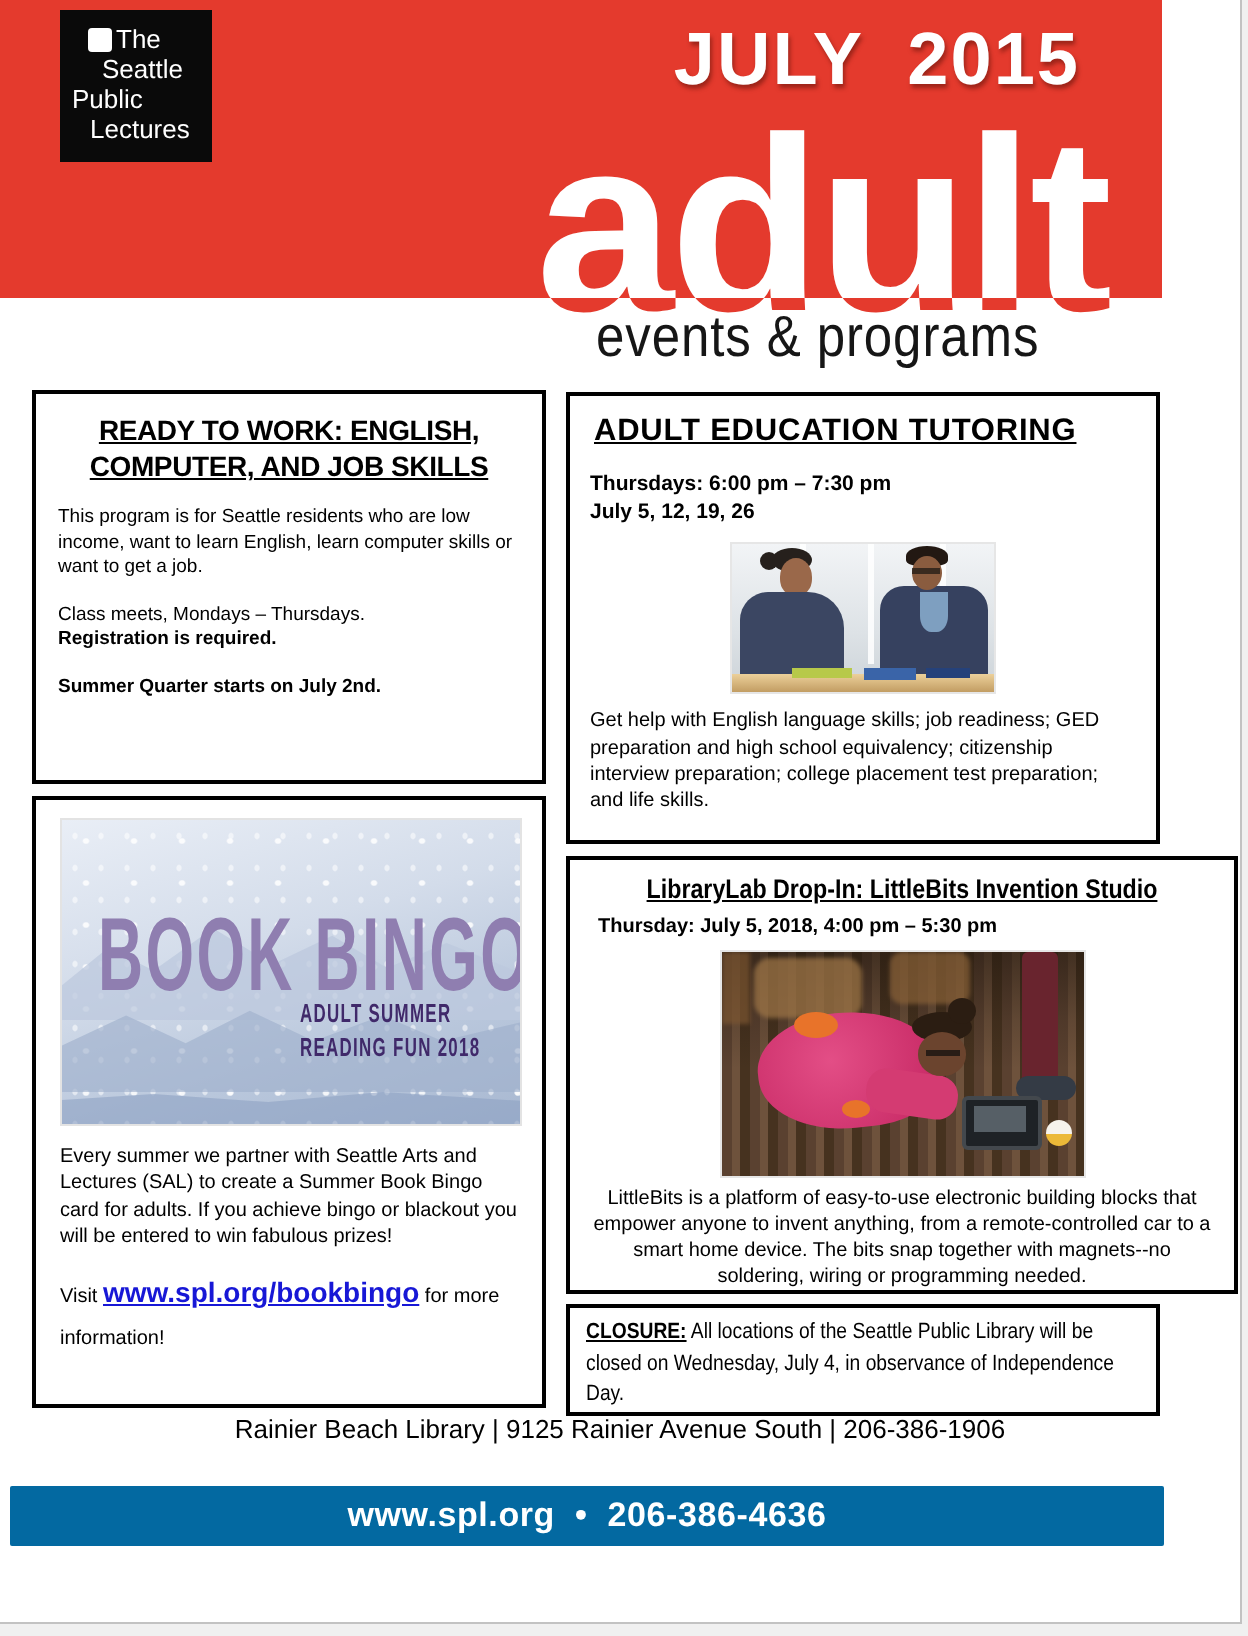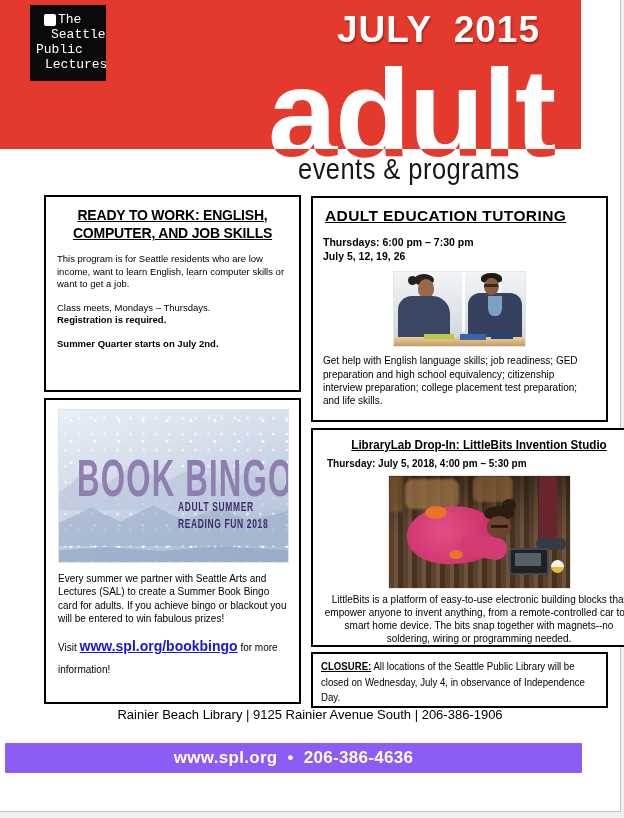--- a/index.html
+++ b/index.html
@@ -7,42 +7,42 @@
     width:624px;height:818px;background:#f0f0f0;overflow:hidden;
     font-family:"Liberation Sans",sans-serif;
   }
   .page{
     position:relative;width:620px;height:811px;background:#ffffff;
     border-right:1px solid #c2c2c2;border-bottom:1px solid #c2c2c2;
   }
   
   .banner{position:absolute;left:0;top:0;width:581px;height:149px;background:#e43a2d;overflow:hidden;}
   .logo-box{position:absolute;left:30px;top:5px;width:76px;height:76px;background:#0a0a0a;box-sizing:border-box;padding:7px 5px;}
-  .logo-line{color:#fff;font-family:Liberation Mono, monospace;font-size:13px;line-height:15px;white-space:nowrap;}
+  .logo-line{color:#fff;font-family:Liberation Sans, sans-serif;font-size:13px;line-height:15px;white-space:nowrap;}
   .lg1{padding-left:9px;display:flex;align-items:center;gap:2px;}
   .lg2{padding-left:16px;}
   .lg3{padding-left:1px;}
   .lg4{padding-left:10px;}
   .logo-glyph{width:12px;height:12px;background:#fff;border-radius:2px;display:inline-block;flex:0 0 auto;}
   .july{
     position:absolute;right:41px;top:9px;color:#fff;font-weight:bold;font-size:37px;
     letter-spacing:1px;word-spacing:11px;text-shadow:1px 2px 2px rgba(96,18,10,.55);white-space:nowrap;
   }
   .adult-txt{
     position:absolute;font-size:124px;line-height:124px;font-weight:bold;letter-spacing:-2px;white-space:nowrap;
   }
   .adult-white{left:268px;top:51px;color:#fff;}
   .adult-clip{position:absolute;left:0;top:149px;width:581px;height:14px;overflow:hidden;}
   .adult-red{left:268px;top:-98px;color:#e43a2d;}
   .events-sub{
     position:absolute;left:298px;top:153px;font-size:29px;color:#161616;letter-spacing:.5px;
     transform:scaleX(.88);transform-origin:left top;white-space:nowrap;
   }
   
-  .box{position:absolute;background:#fff;border:2px solid #000;box-sizing:border-box;overflow:hidden;margin-left:28px;}
+  .box{position:absolute;background:#fff;border:2px solid #000;box-sizing:border-box;overflow:hidden;}
   #box-rtw{left:16px;top:195px;width:257px;height:197px;padding:7px 11px;}
   #box-rtw h2{
     margin:2px 0 10px 0;font-size:14px;line-height:1.32;text-align:center;
     text-decoration:underline;letter-spacing:-.2px;
   }
   .small-p{font-size:9.5px;line-height:1.33;margin:0 0 11px 0;}
   .small-p:last-child{margin-bottom:0;}
   #box-bingo{left:16px;top:398px;width:257px;height:306px;padding:9px 12px;}
   #box-tutoring{left:283px;top:196px;width:297px;height:226px;padding:7px 10px;}
   #box-tutoring h2{margin:2px 0 10px 2px;font-size:15.5px;text-decoration:underline;letter-spacing:.4px;}
@@ -123,21 +123,21 @@
   .kid-hair{position:absolute;left:95px;top:30px;width:30px;height:15px;background:#2b1d12;border-radius:50%;}
   .kid-puff{position:absolute;left:113px;top:23px;width:14px;height:13px;background:#2b1d12;border-radius:50%;}
   .kid-glasses{position:absolute;left:102px;top:49px;width:17px;height:3px;background:rgba(25,20,16,.8);}
   .tablet{position:absolute;left:120px;top:72px;width:36px;height:23px;background:#1e2226;border:2px solid #43484d;border-radius:3px;}
   .tablet-screen{position:absolute;left:4px;top:3px;width:26px;height:13px;background:#565f66;}
   .ball{position:absolute;left:162px;top:84px;width:13px;height:13px;border-radius:50%;
     background:linear-gradient(180deg,#f6f3ec 55%,#ecb938 55%);}
   
   .address-line{position:absolute;left:0;top:707px;width:620px;text-align:center;font-size:13px;color:#000;}
   .redbar{
-    position:absolute;left:5px;top:743px;width:577px;height:30px;background:#8b5cf6;border-radius:1px;
+    position:absolute;left:5px;top:743px;width:577px;height:30px;background:#0369a1;border-radius:1px;
     color:#fff;font-size:17px;font-weight:bold;text-align:center;line-height:30px;word-spacing:5px;letter-spacing:.3px;
   }
 </style>
 </head>
 <body>
 
 <div class="page">
 
   <div class="banner">
     <div class="july">JULY 2015</div>

